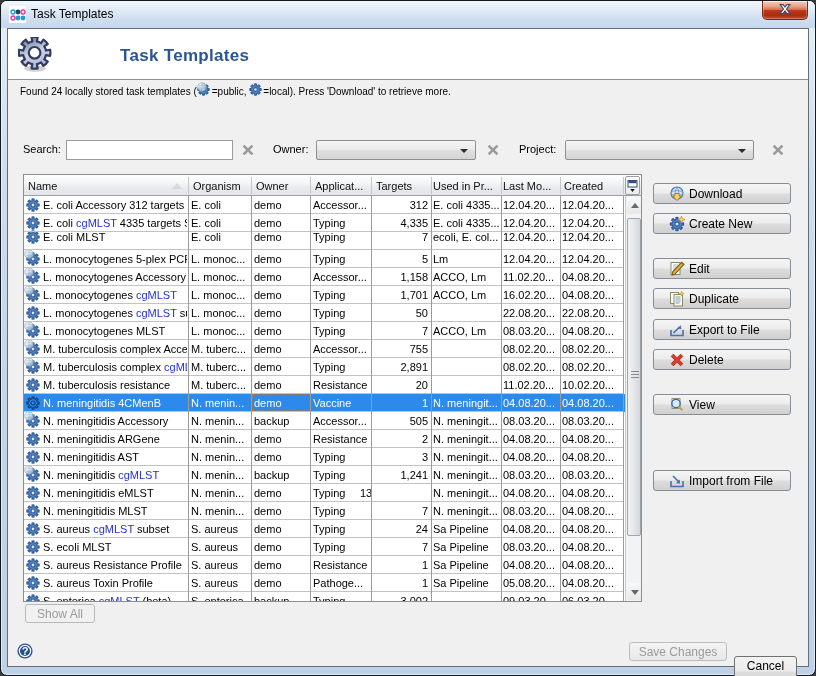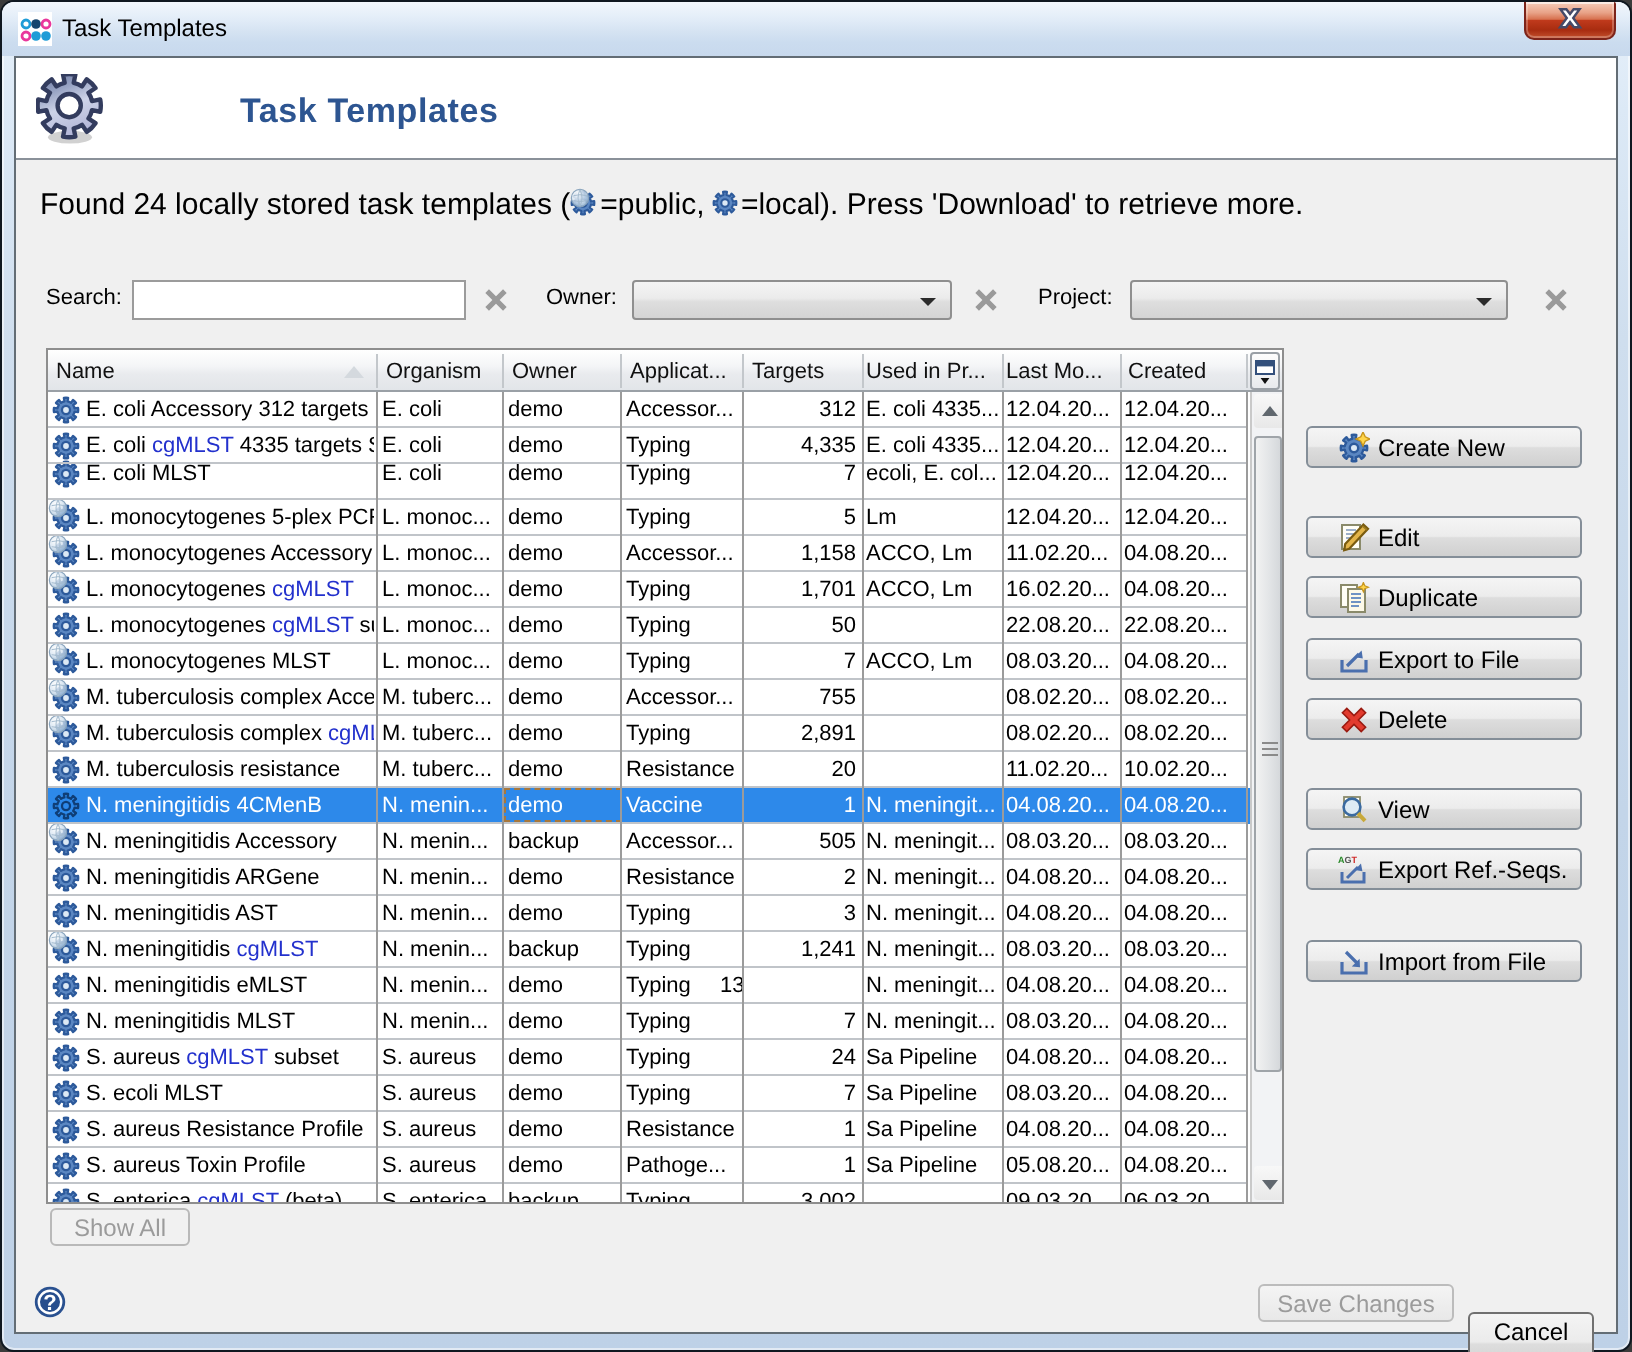--- a/index.html
+++ b/index.html
@@ -5,21 +5,21 @@
 body{position:relative;font-family:"Liberation Sans",sans-serif;background:#3b3b3b;overflow:hidden}
 .frame{position:absolute;left:0;top:0;width:816px;height:676px;border-radius:7px;
  background:linear-gradient(180deg,#e8f1fa 0%,#dce9f6 8%,#cfdeee 25%,#c3d5e9 60%,#bed1e7 100%);
  border:1px solid #101820;box-shadow:inset 0 0 0 1px rgba(255,255,255,.55)}
 .titletxt{position:absolute;left:31px;top:7px;font-size:12px;color:#000}
 .logo{position:absolute;left:9px;top:6px;width:17px;height:17px;background:#fff}
 .content{position:absolute;left:7px;top:28px;width:802px;height:639px;border:1px solid #636d75;background:#f0f0f0}
 
 .whitehead{position:absolute;left:0px;top:0px;width:800px;height:51px;background:#fff;border-bottom:1px solid #8a9199}
 .h1{position:absolute;left:112px;top:17px;font-size:17px;font-weight:bold;color:#2d5591;letter-spacing:.3px}
-.found{position:absolute;left:12px;top:65px;font-size:15px;color:#000;white-space:nowrap}
+.found{position:absolute;left:12px;top:54px;font-size:10px;color:#000;white-space:nowrap}
 .lbl{position:absolute;font-size:11px;color:#000}
 .searchbox{position:absolute;left:58px;top:111px;width:167px;height:20px;background:#fff;border:1px solid #9b9b9b}
 .combo{position:absolute;width:160px;height:20px;border:1px solid #8f8f8f;border-radius:2px;
  background:linear-gradient(180deg,#f4f4f4 0%,#ebebeb 45%,#dedede 55%,#d4d4d4 100%)}
 .combo .arr{position:absolute;right:7px;top:8px;width:0;height:0;border-left:4px solid transparent;border-right:4px solid transparent;border-top:4px solid #2b2b2b}
 .xic{position:absolute;width:14px;height:14px}
 .btn{position:absolute;left:645px;width:138px;height:21px;border:1px solid #848e98;border-radius:3px;
  background:linear-gradient(180deg,#f5f5f5 0%,#ececec 48%,#dddddd 52%,#d0d0d0 100%);
  font-size:12px;color:#000}
 .btn .ic{position:absolute;left:15px;top:2px;width:16px;height:16px}
@@ -580,20 +580,28 @@
           <div style="position:absolute;left:3.5px;top:6px;width:0;height:0;border-left:4px solid transparent;border-right:4px solid transparent;border-bottom:5px solid #60676e"></div>
         </div>
 <div class="thumb" style="top:22px;height:318px">
           <div style="position:absolute;left:3px;top:152px;width:8px;height:1px;background:#8a8a8a;box-shadow:0 3px 0 #8a8a8a,0 6px 0 #8a8a8a"></div>
         </div>
 <div class="sbbtn" style="top:387px">
           <div style="position:absolute;left:3.5px;top:7px;width:0;height:0;border-left:4px solid transparent;border-right:4px solid transparent;border-top:5px solid #60676e"></div>
         </div>
 </div>
 </div>
+<div class="btn" style="top:154px">
+      <svg class="ic" width="16" height="16" viewBox="0 0 16 16">
+        <circle cx="8" cy="7" r="6" fill="#cfe3f5" stroke="#4a7ab5" stroke-width="1.2"></circle>
+        <path d="M2.5 5.5 Q8 3.5 13.5 5.5 M2.5 8.5 Q8 10.5 13.5 8.5 M8 1 Q4.5 7 8 13 M8 1 Q11.5 7 8 13" fill="none" stroke="#6f9cc4" stroke-width="0.8"></path>
+        <path d="M5.8 7.5 L10.2 7.5 L10.2 10 L12.3 10 L8 14.6 L3.7 10 L5.8 10 Z" fill="#f7d26a" stroke="#a87c15" stroke-width="0.9"></path>
+      </svg>
+      <span class="tx">Download</span>
+    </div>
 <div class="btn" style="top:184px">
       <svg class="ic" width="16" height="16" viewBox="0 0 16 16">
         <path d="M6.84 1.50A6.6 6.6 0 0 1 9.16 1.50L8.83 3.37A4.7 4.7 0 0 1 10.69 4.14L11.77 2.59A6.6 6.6 0 0 1 13.41 4.23L11.86 5.31A4.7 4.7 0 0 1 12.63 7.17L14.50 6.84A6.6 6.6 0 0 1 14.50 9.16L12.63 8.83A4.7 4.7 0 0 1 11.86 10.69L13.41 11.77A6.6 6.6 0 0 1 11.77 13.41L10.69 11.86A4.7 4.7 0 0 1 8.83 12.63L9.16 14.50A6.6 6.6 0 0 1 6.84 14.50L7.17 12.63A4.7 4.7 0 0 1 5.31 11.86L4.23 13.41A6.6 6.6 0 0 1 2.59 11.77L4.14 10.69A4.7 4.7 0 0 1 3.37 8.83L1.50 9.16A6.6 6.6 0 0 1 1.50 6.84L3.37 7.17A4.7 4.7 0 0 1 4.14 5.31L2.59 4.23A6.6 6.6 0 0 1 4.23 2.59L5.31 4.14A4.7 4.7 0 0 1 7.17 3.37L6.84 1.50Z" fill="#5b87c2" stroke="#2d5a9b" stroke-width="1.2" stroke-linejoin="round"></path>
         <circle cx="8" cy="8" r="2.1" fill="#dce9f5" stroke="#2d5a9b" stroke-width="1.2"></circle>
         <path d="M12.5 0 L13.6 2.4 L16 3.5 L13.6 4.6 L12.5 7 L11.4 4.6 L9 3.5 L11.4 2.4 Z" fill="#ffd54a" stroke="#c8961e" stroke-width="0.7"></path>
       </svg>
       <span class="tx">Create New</span>
     </div>
 <div class="btn" style="top:229px">
       <svg class="ic" width="16" height="16" viewBox="0 0 16 16">
@@ -627,29 +635,20 @@
       </svg>
       <span class="tx">Delete</span>
     </div>
 <div class="btn" style="top:365px">
       <svg class="ic" width="16" height="16" viewBox="0 0 16 16">
         <rect x="3" y="1.5" width="8" height="10" fill="#fffef6" stroke="#8a8a6a" stroke-width="0.9"></rect>
         <circle cx="7" cy="6.5" r="4.2" fill="#cfe3f5" fill-opacity="0.7" stroke="#3a6aa0" stroke-width="1.3"></circle>
         <path d="M10 9.7 L13.5 13.4" stroke="#c8a93a" stroke-width="2"></path>
       </svg>
       <span class="tx">View</span>
-    </div>
-<div class="btn" style="top:395px">
-      <svg class="ic" width="16" height="16" viewBox="0 0 16 16">
-        <text x="0" y="4.5" font-size="4.5" font-weight="bold" font-family="Liberation Sans"><tspan fill="#2a8a2a">A</tspan><tspan fill="#555">G</tspan><tspan fill="#d02a2a">T</tspan></text>
-        <path d="M2 9 L2 14 L13 14 L13 9" fill="none" stroke="#4a6fae" stroke-width="1.5"></path>
-        <path d="M4.5 12 L10 6.5" stroke="#4a6fae" stroke-width="1.5"></path>
-        <path d="M11.5 4.8 L12.2 8.6 L8.4 8 Z" fill="#4a6fae"></path>
-      </svg>
-      <span class="tx">Export Ref.-Seqs.</span>
     </div>
 <div class="btn" style="top:441px">
       <svg class="ic" width="16" height="16" viewBox="0 0 16 16">
         <path d="M2 8 L2 13.5 L14 13.5 L14 8" fill="none" stroke="#4a6fae" stroke-width="1.6"></path>
         <path d="M4 3 L9.5 8.5" stroke="#4a6fae" stroke-width="1.6"></path>
         <path d="M10.8 6.4 L11 10.6 L6.9 10.3 Z" fill="#4a6fae"></path>
       </svg>
       <span class="tx">Import from File</span>
     </div>
 <div style="position:absolute;left:17px;top:575px;width:70px;height:19px;border:1px solid #b9b9b9;border-radius:3px;background:#f1f1f1;font-size:12px;color:#9b9b9b;text-align:center;line-height:18px">Show All</div>

